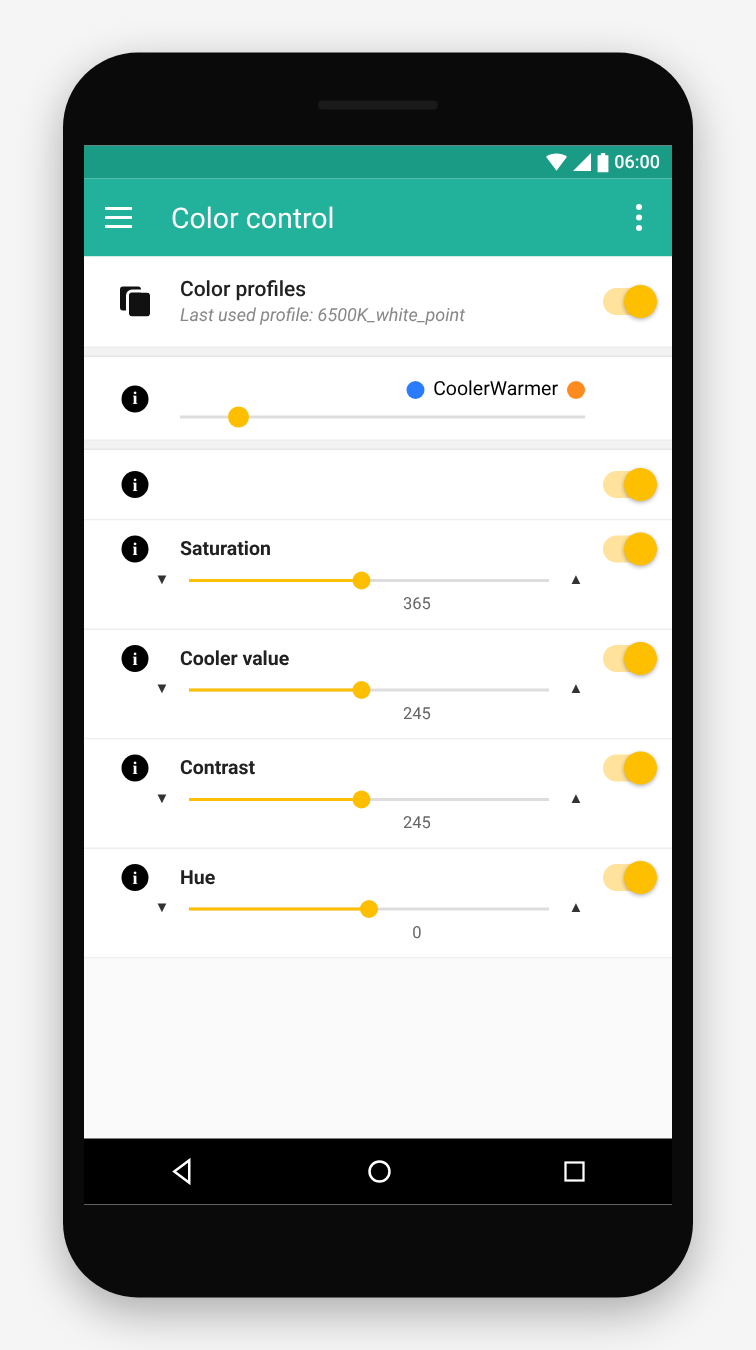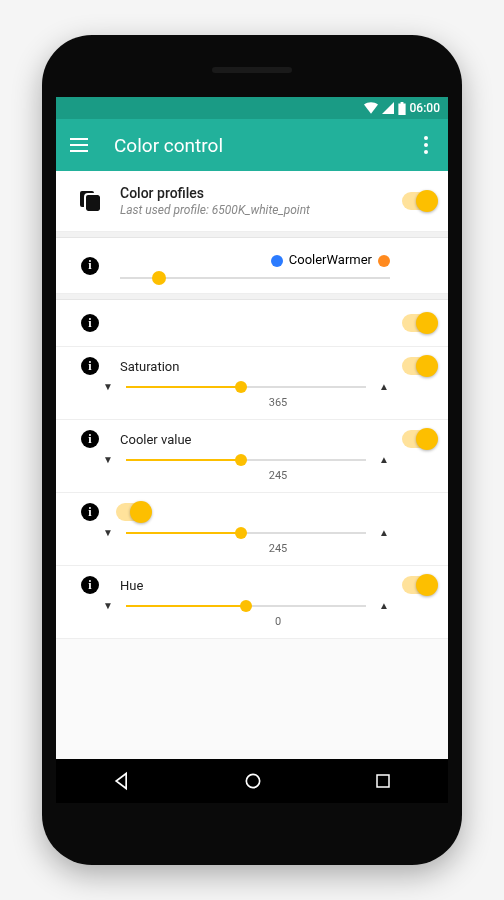--- a/index.html
+++ b/index.html
@@ -101,21 +101,21 @@
     position:absolute; top:-6px; width:14px; height:14px; border-radius:50%;
     background:#fdbf00;
   }
 
   
   .slider-row { background:#fff; border-bottom:1px solid #eee; padding:10px 12px 10px 14px; }
   .slider-head { display:flex; align-items:center; }
   .slider-head .info-col { width:40px; display:flex; justify-content:center; }
   .slider-head .main-col { flex:1; padding-left:10px; }
   .slider-head .toggle-col { width:40px; display:flex; justify-content:flex-end; }
-  .slider-label { font-size:13px; color:#212121; font-weight:400; }
+  .slider-label { font-size:13px; color:#212121; font-weight:700; }
 
   .slider-body { display:flex; align-items:center; margin-top:6px; padding-left:26px; }
   .arrow { width:24px; text-align:center; font-size:10px; cursor:pointer; color:#333; }
   .track-wrap { flex:1; padding:0 6px; }
   .track { height:2px; background:#ddd; position:relative; }
   .track .fill { position:absolute; left:0; top:0; height:100%; background:#fdbf00; }
   .track .thumb { position:absolute; top:-5px; width:12px; height:12px; border-radius:50%; background:#fdbf00; }
   .value { text-align:center; font-size:11px; color:#666; margin-top:4px; padding-left:50px; }
 
   
@@ -256,20 +256,23 @@
               <div class="arrow">▲</div>
               <div style="width:40px"></div>
             </div>
             <div class="value">245</div>
           </div>
           <div class="slider-row">
             <div class="slider-head">
               <div class="info-col">
                 <span class="info-icon">i</span>
               </div>
+              <div class="main-col">
+                <div class="slider-label">Contrast</div>
+              </div>
               <div class="toggle-col">
                 <div class="toggle"></div>
               </div>
             </div>
             <div class="slider-body">
               <div class="arrow">▼</div>
               <div class="track-wrap">
                 <div class="track">
                   <div class="fill" style="width:48%"></div>
                   <div class="thumb" style="left:calc(48% - 6px)"></div>

